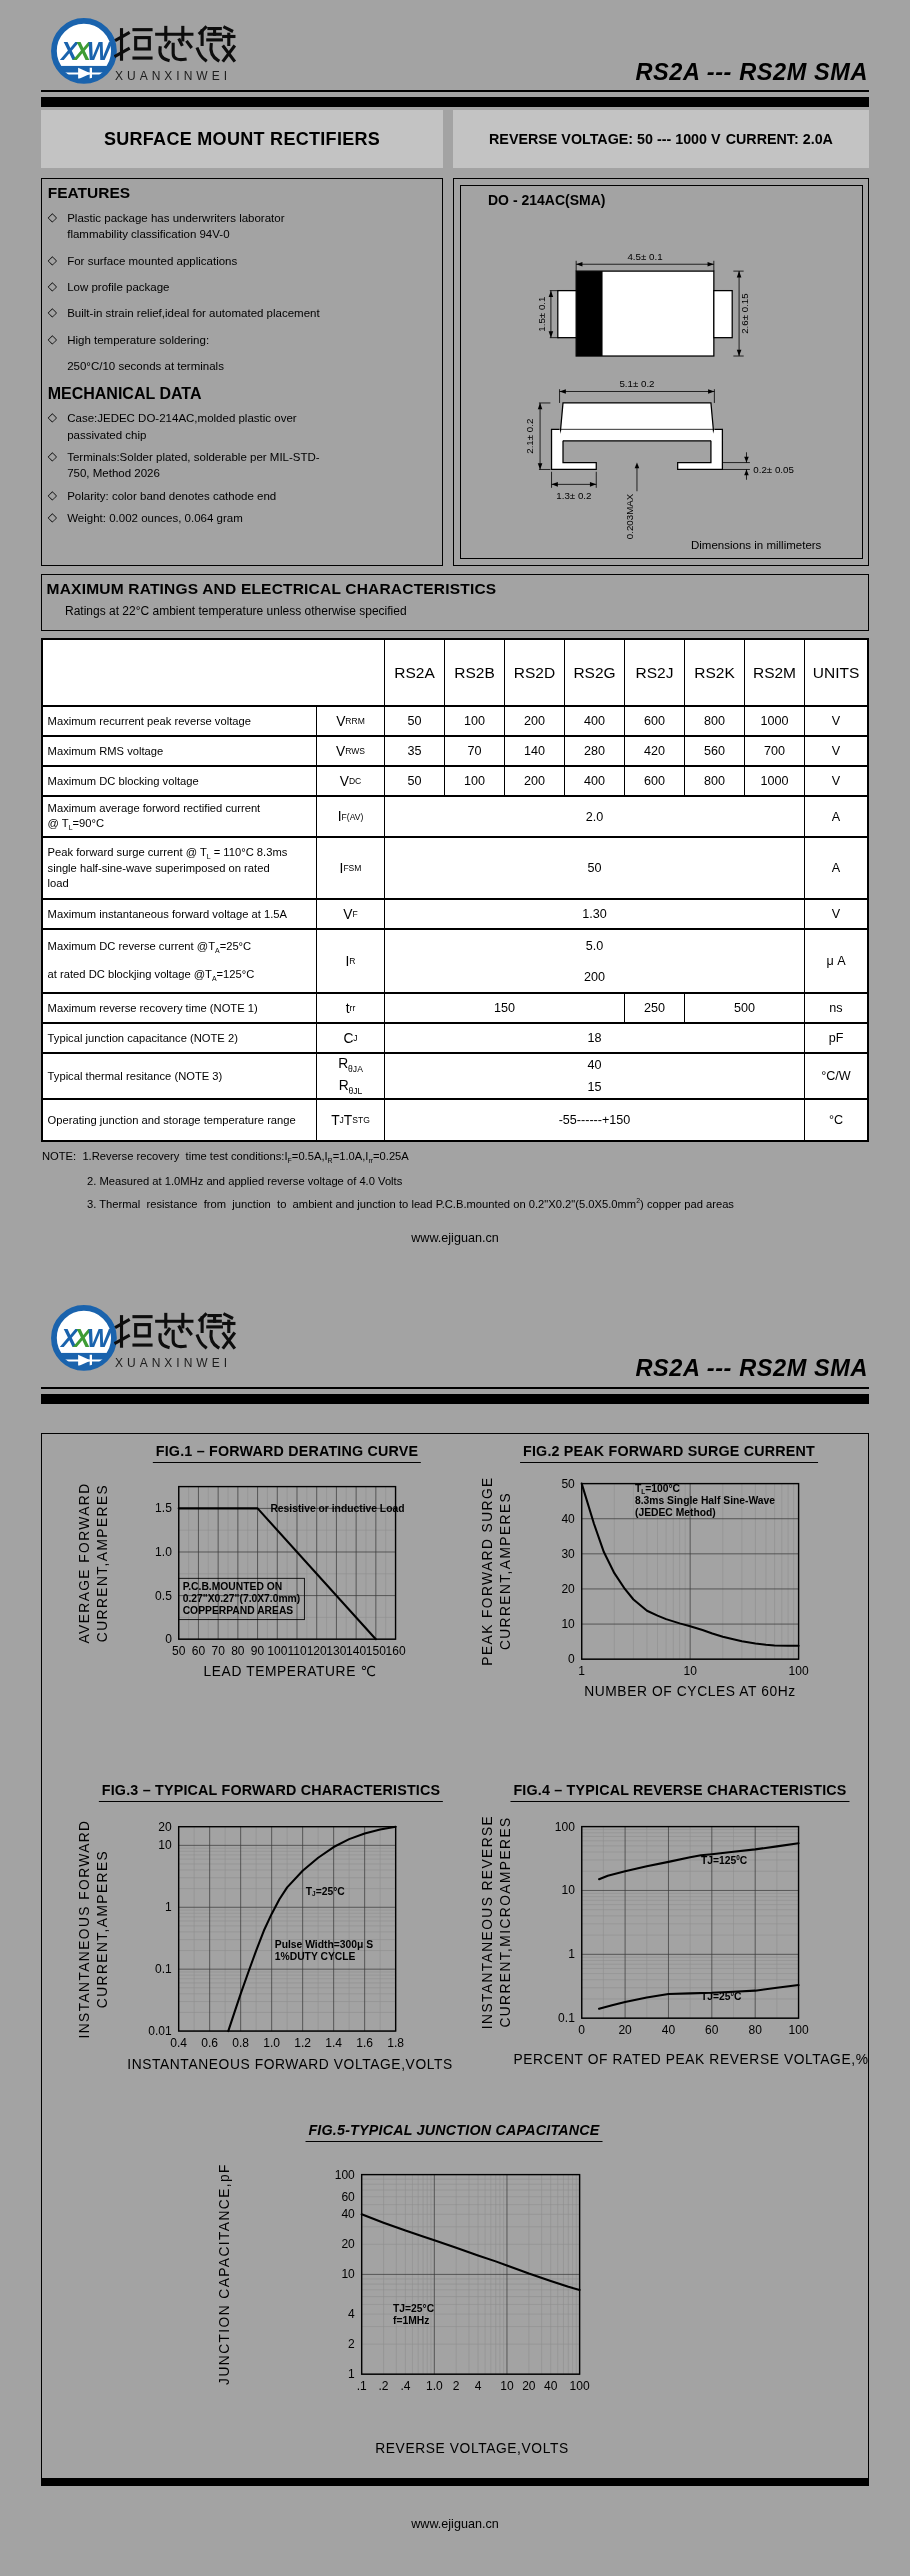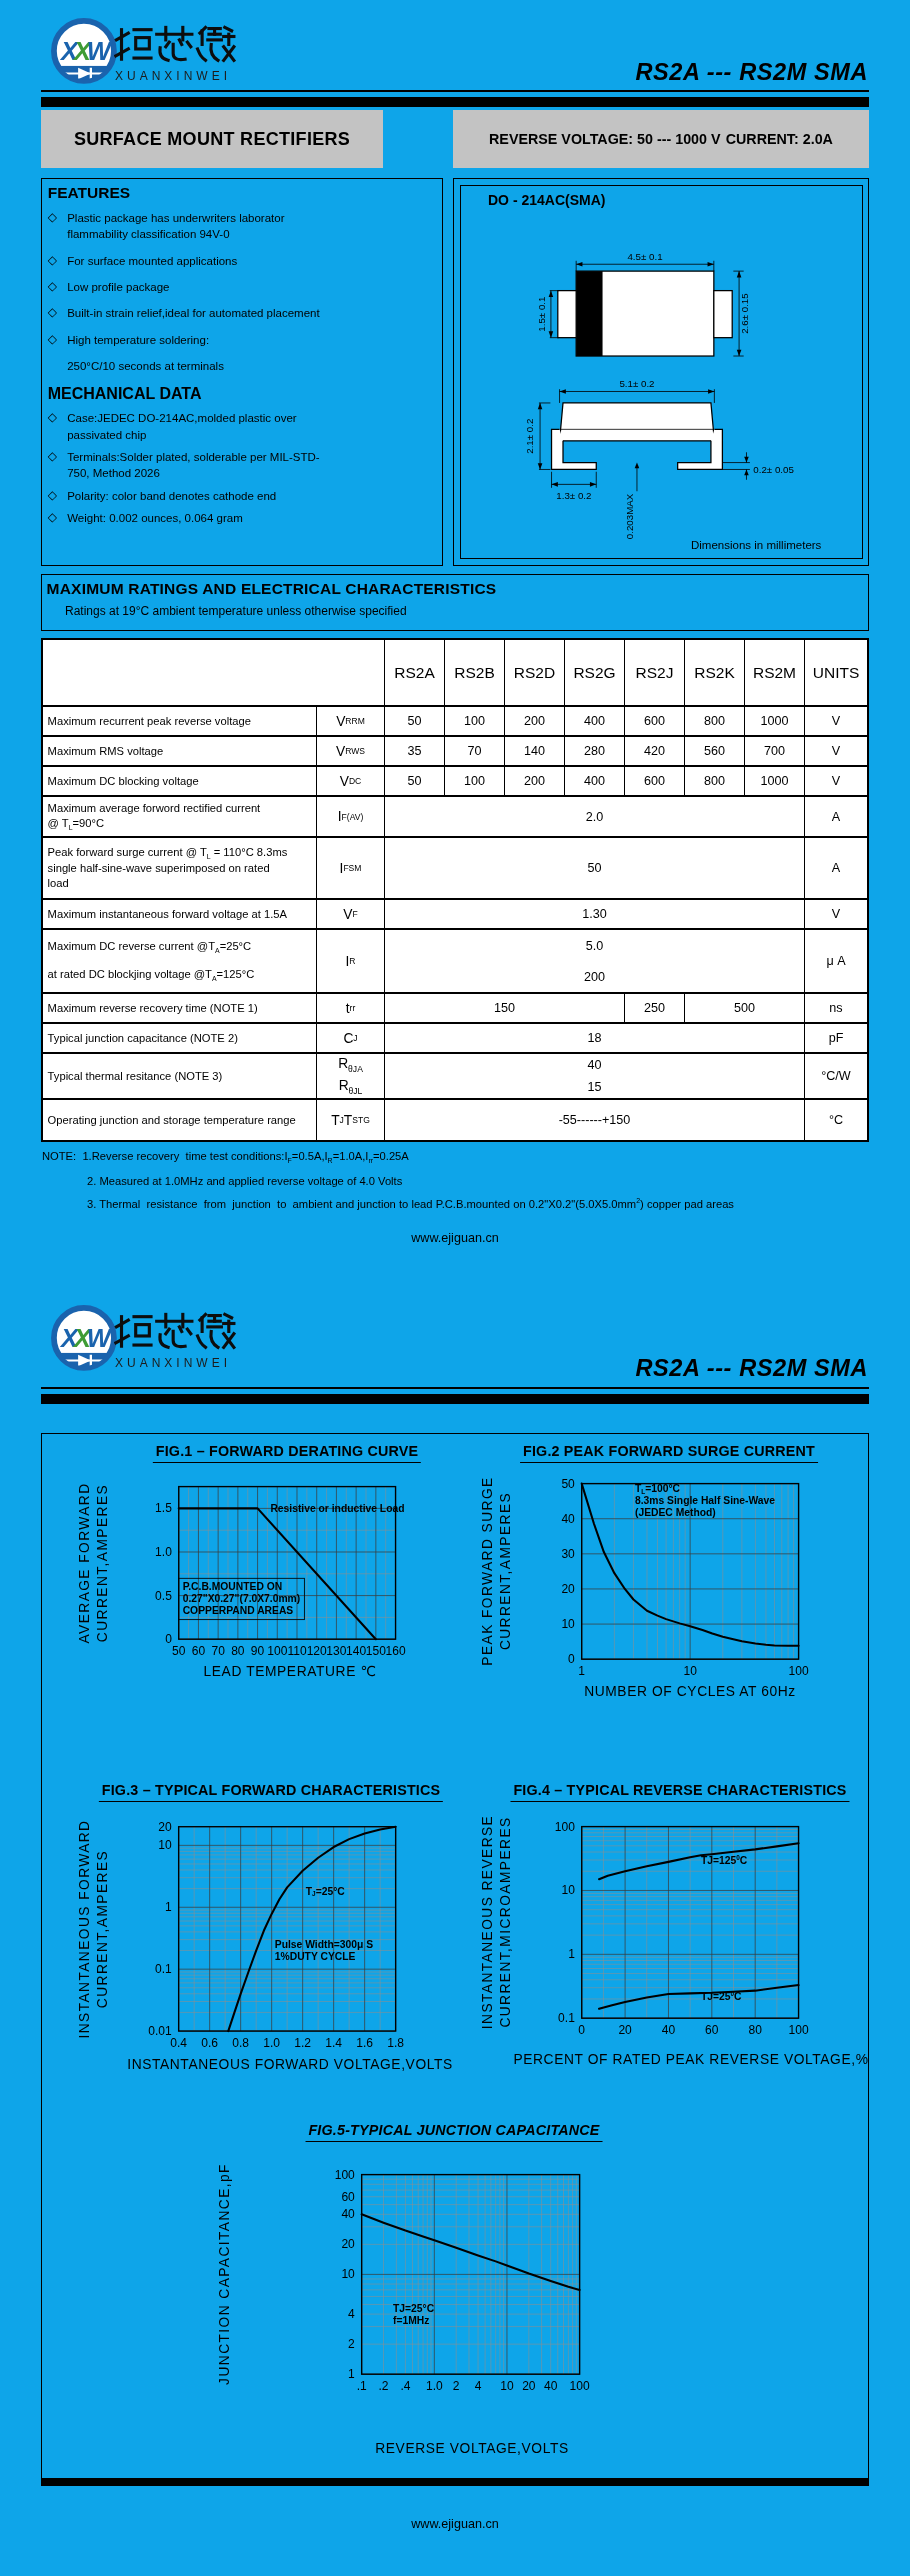--- a/index.html
+++ b/index.html
@@ -1,27 +1,27 @@
 <!DOCTYPE html>
 <html style="font-size:9.2px"><head>
 <meta charset="utf-8">
 <style>
   html,body{margin:0;padding:0;background:#e8e8e8;}
-  #page{position:relative;width:910px;height:2576px;background:#0ea5e9;
+  #page{position:relative;width:910px;height:2576px;background:#a3a3a3;
         font-family:"Liberation Sans","DejaVu Sans",sans-serif;color:#000;overflow:hidden;}
   .abs{position:absolute;}
   sub,sup{font-size:62%;}
   
   .doc-title{font-size:23.5px;font-weight:bold;font-style:italic;letter-spacing:0.6px;white-space:nowrap;}
   .rule{left:41px;width:828px;height:2.3px;background:#000;}
   .bar{left:41px;width:828px;height:9.8px;background:#000;}
   .brand-en{font-size:12px;letter-spacing:4px;color:#1c1c1c;font-weight:500;white-space:nowrap;}
   
   .banner{background:#c3c3c3;display:flex;align-items:center;justify-content:center;box-sizing:border-box;}
-  .banner-left{left:41px;top:110px;width:342px;height:58px;font-size:18px;font-weight:bold;letter-spacing:0.3px;}
+  .banner-left{left:41px;top:110px;width:402px;height:58px;font-size:18px;font-weight:bold;letter-spacing:0.3px;}
   .banner-right{left:453px;top:110px;width:416px;height:58px;flex-direction:row;gap:5.2px;font-size:14.3px;font-weight:bold;}
   
   .left-box{left:41px;top:178px;width:402px;height:388px;border:1.7px solid #000;box-sizing:border-box;padding:4.6px 5.7px 2.3px 5.7px;overflow:hidden;}
   .h-feat{font-size:15.5px;font-weight:bold;margin:0 0 8px 0;}
   .h-mech{font-size:16px;font-weight:bold;margin:10.3px 0 6.9px 0;}
   .feat-item{display:flex;margin-bottom:9.8px;font-size:11.5px;}
   .feat-item.tight{margin-bottom:5.7px;}
   .diamond{width:19.5px;flex:none;font-size:12px;}
   .feat-lines{line-height:16.6px;}
   .nb{padding-left:19.5px;}
@@ -240,21 +240,21 @@
       <line class="dim" x1="386" y1="170" x2="386" y2="188"></line>
     <polygon points="386,158 382,148 390,148"></polygon>
       <polygon points="386,170 382,180 390,180"></polygon>
     <text x="398" y="176" text-anchor="start">0.2± 0.05</text>
   </svg>
 
   <div class="abs dims-note">Dimensions in millimeters</div>
 
   <div class="abs ratings-box">
     <div class="ratings-title">MAXIMUM RATINGS AND ELECTRICAL CHARACTERISTICS</div>
-    <div class="ratings-sub">Ratings at 19°C ambient temperature unless otherwise specified</div>
+    <div class="ratings-sub">Ratings at 22°C ambient temperature unless otherwise specified</div>
   </div>
 
   <div class="abs ratings-table" id="ratings-table">
       <div class="cell hdr noB- " style="grid-column: 1 / span 2;"></div>
       <div class="cell hdr">RS2A</div>
       <div class="cell hdr">RS2B</div>
       <div class="cell hdr">RS2D</div>
       <div class="cell hdr">RS2G</div>
       <div class="cell hdr">RS2J</div>
       <div class="cell hdr">RS2K</div>

